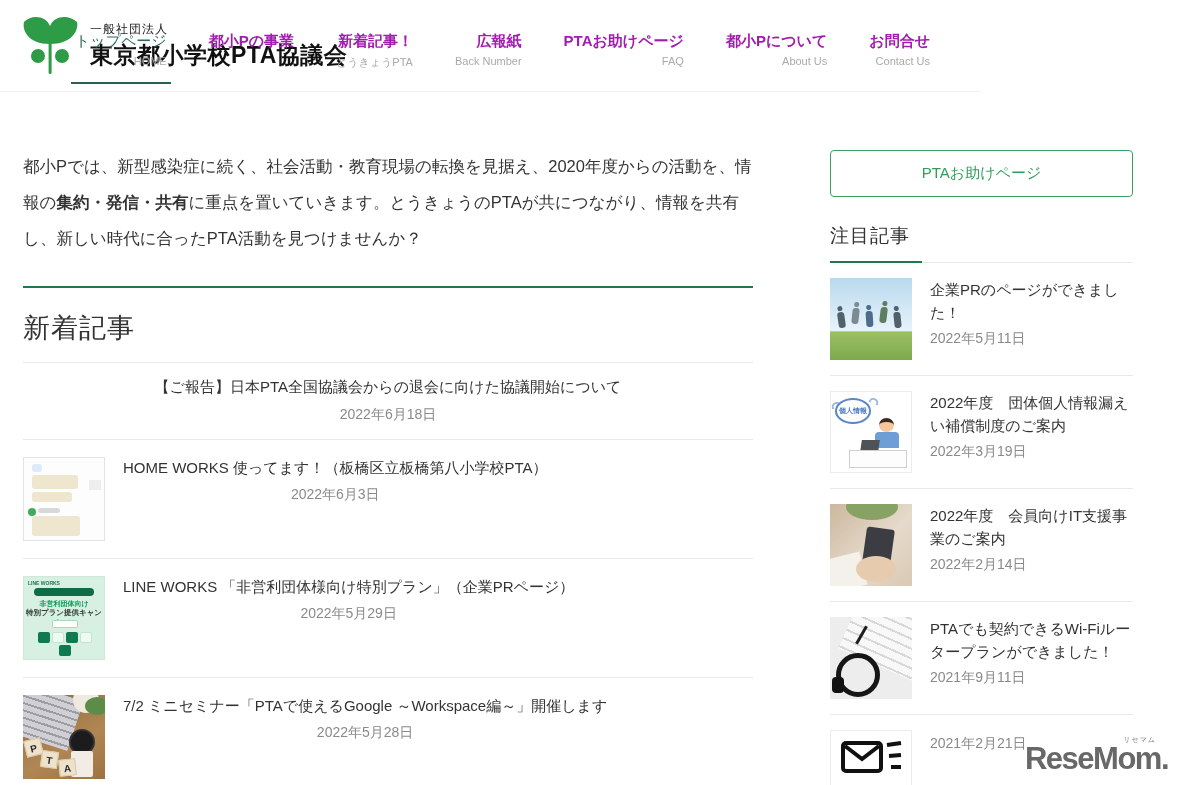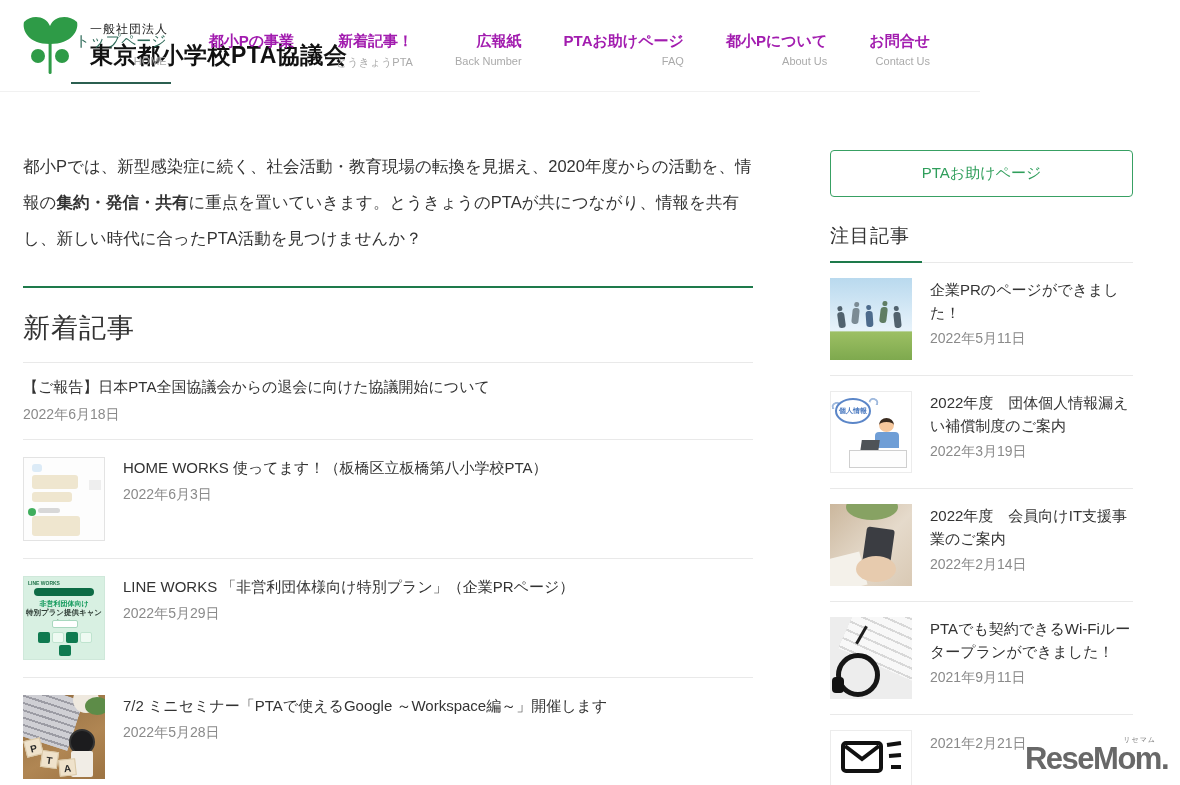--- a/index.html
+++ b/index.html
@@ -30,21 +30,21 @@
   .intro { font-size:16.5px; line-height:36px; color:#333; margin-top:8px; }
   .intro b { font-weight:bold; }
 
   .green-rule { border:none; border-top:2px solid #1e7a4b; margin-top:30px; }
   .news-heading { font-size:27px; font-weight:500; color:#333; margin:22px 0 16px; letter-spacing:1px; }
 
   
   .news-row { display:flex; padding:17px 0; border-top:1px solid #e9e9e9; cursor:pointer; }
   .news-row.textonly { display:block; padding:13px 0 15px; }
   .news-row:last-of-type { border-bottom:1px solid #e9e9e9; }
-  .news-body { margin-left:18px; }
+  .news-body { margin-left:18px;text-align:center; }
   .news-row.textonly .news-body { margin-left:0; }
   .news-title { font-size:15px; color:#333; line-height:1.5; }
   .news-date { font-size:14px; color:#8a8a8a; margin-top:7px; }
 
   .thumb { width:82px; height:84px; flex:none; position:relative; overflow:hidden; background:#f5f5f5; }
   .s-thumb { width:82px; height:82px; }
 
   
   .t-chat { background:#fdfdfd; border:1px solid #e3e3e3; }
   .t-chat .bub { position:absolute; border-radius:3px; background:#efe6cf; }

